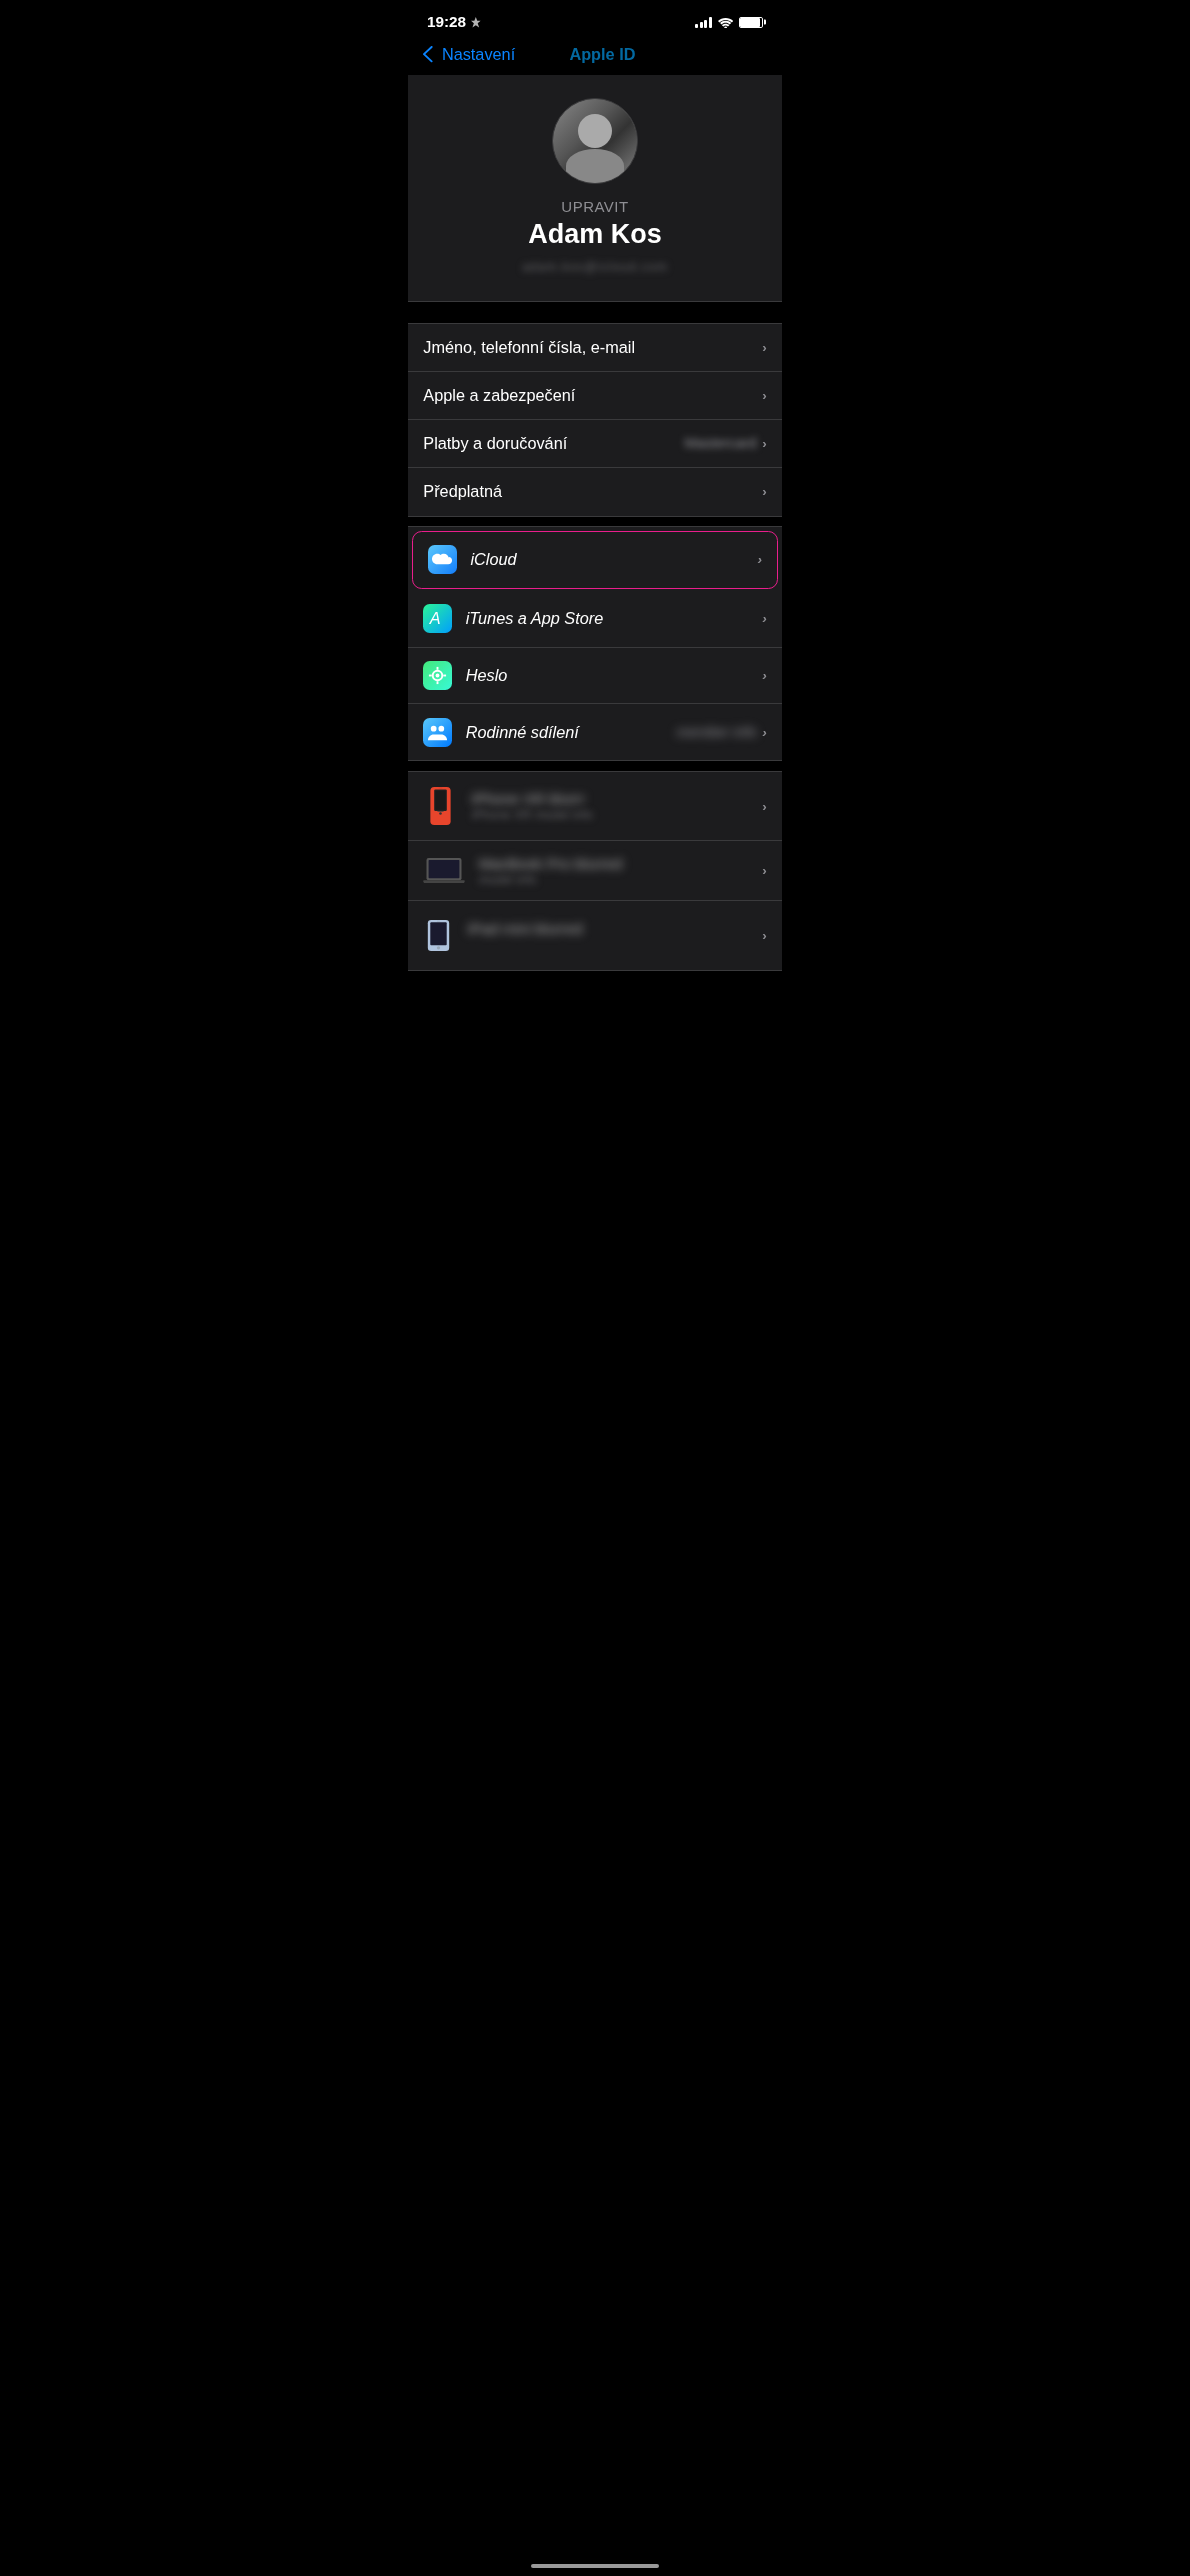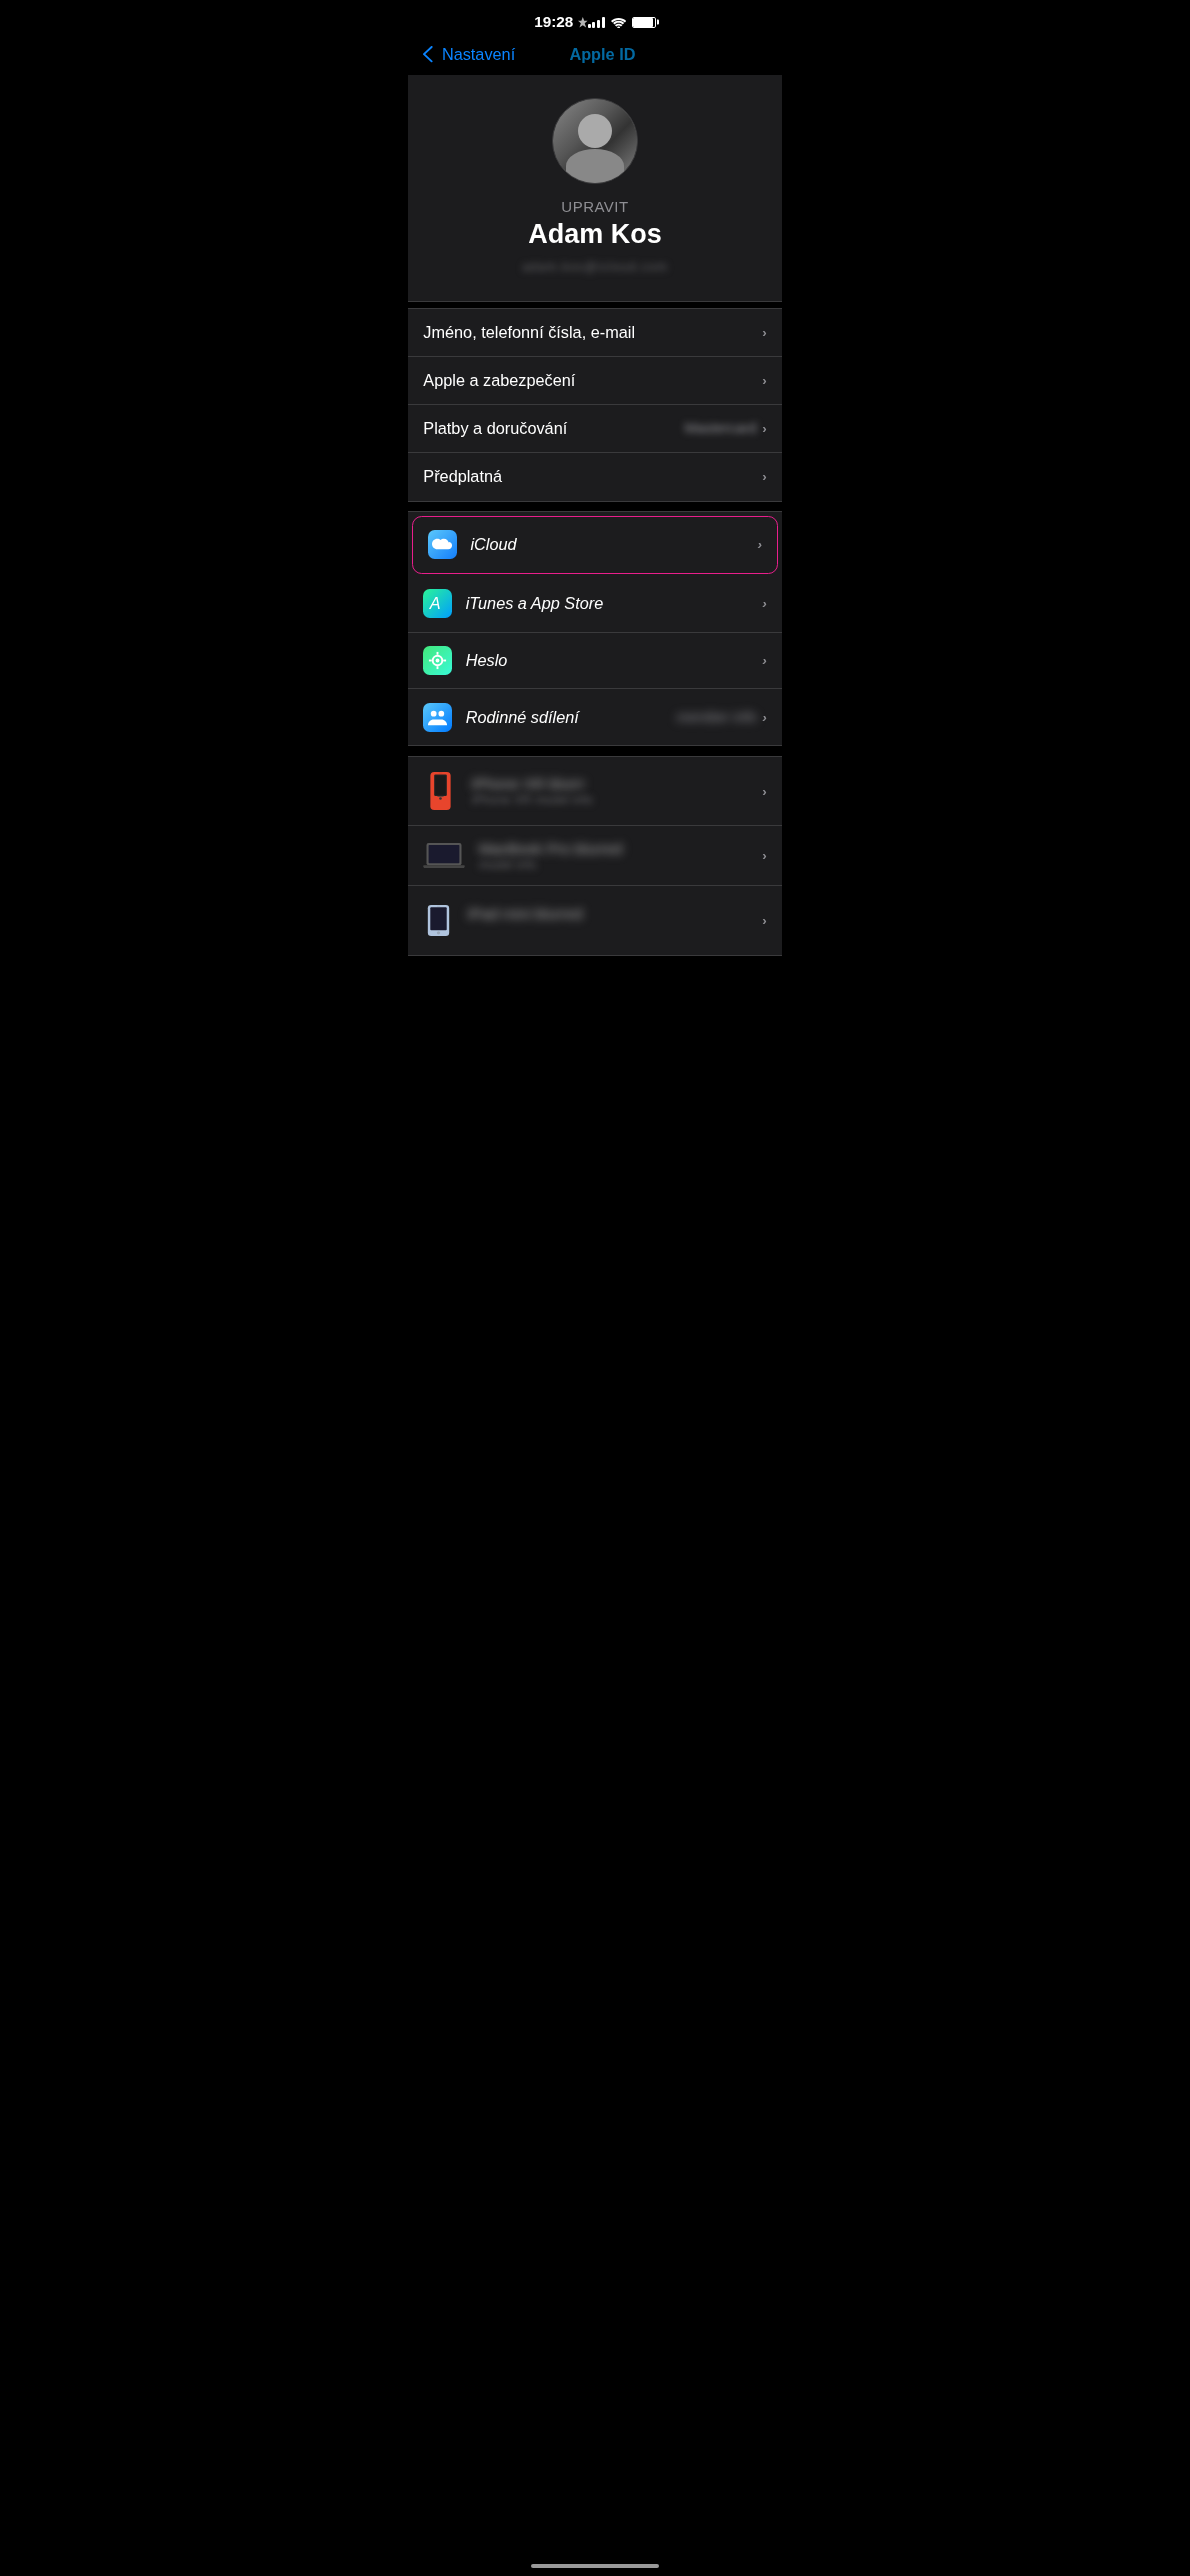--- a/index.html
+++ b/index.html
@@ -12,21 +12,21 @@
       width: 374px;
       min-height: 809px;
       margin: 0 auto;
       position: relative;
       overflow-x: hidden;
     }
 
     
     .status-bar {
       display: flex;
-      justify-content: center;
+      justify-content: space-between;
       align-items: center;
       padding: 13.4px 19px 5.8px 19px;
       background: #000;
     }
     .status-time {
       font-size: 15.3px;
       font-weight: 600;
       display: flex;
       align-items: center;
       gap: 4.8px;
@@ -176,21 +176,21 @@
     .profile-email {
       font-size: 12.5px;
       color: #636366;
       letter-spacing: 1px;
       filter: blur(3.8px);
     }
 
     
     .section-group {
       background: #1c1c1e;
-      margin-top: 6px;
+      margin-top: 21px;
       border-top: 1px solid #3a3a3c;
       border-bottom: 1px solid #3a3a3c;
     }
 
     .list-item {
       display: flex;
       align-items: center;
       justify-content: space-between;
       padding: 13.4px 15.3px;
       border-bottom: 1px solid #3a3a3c;

